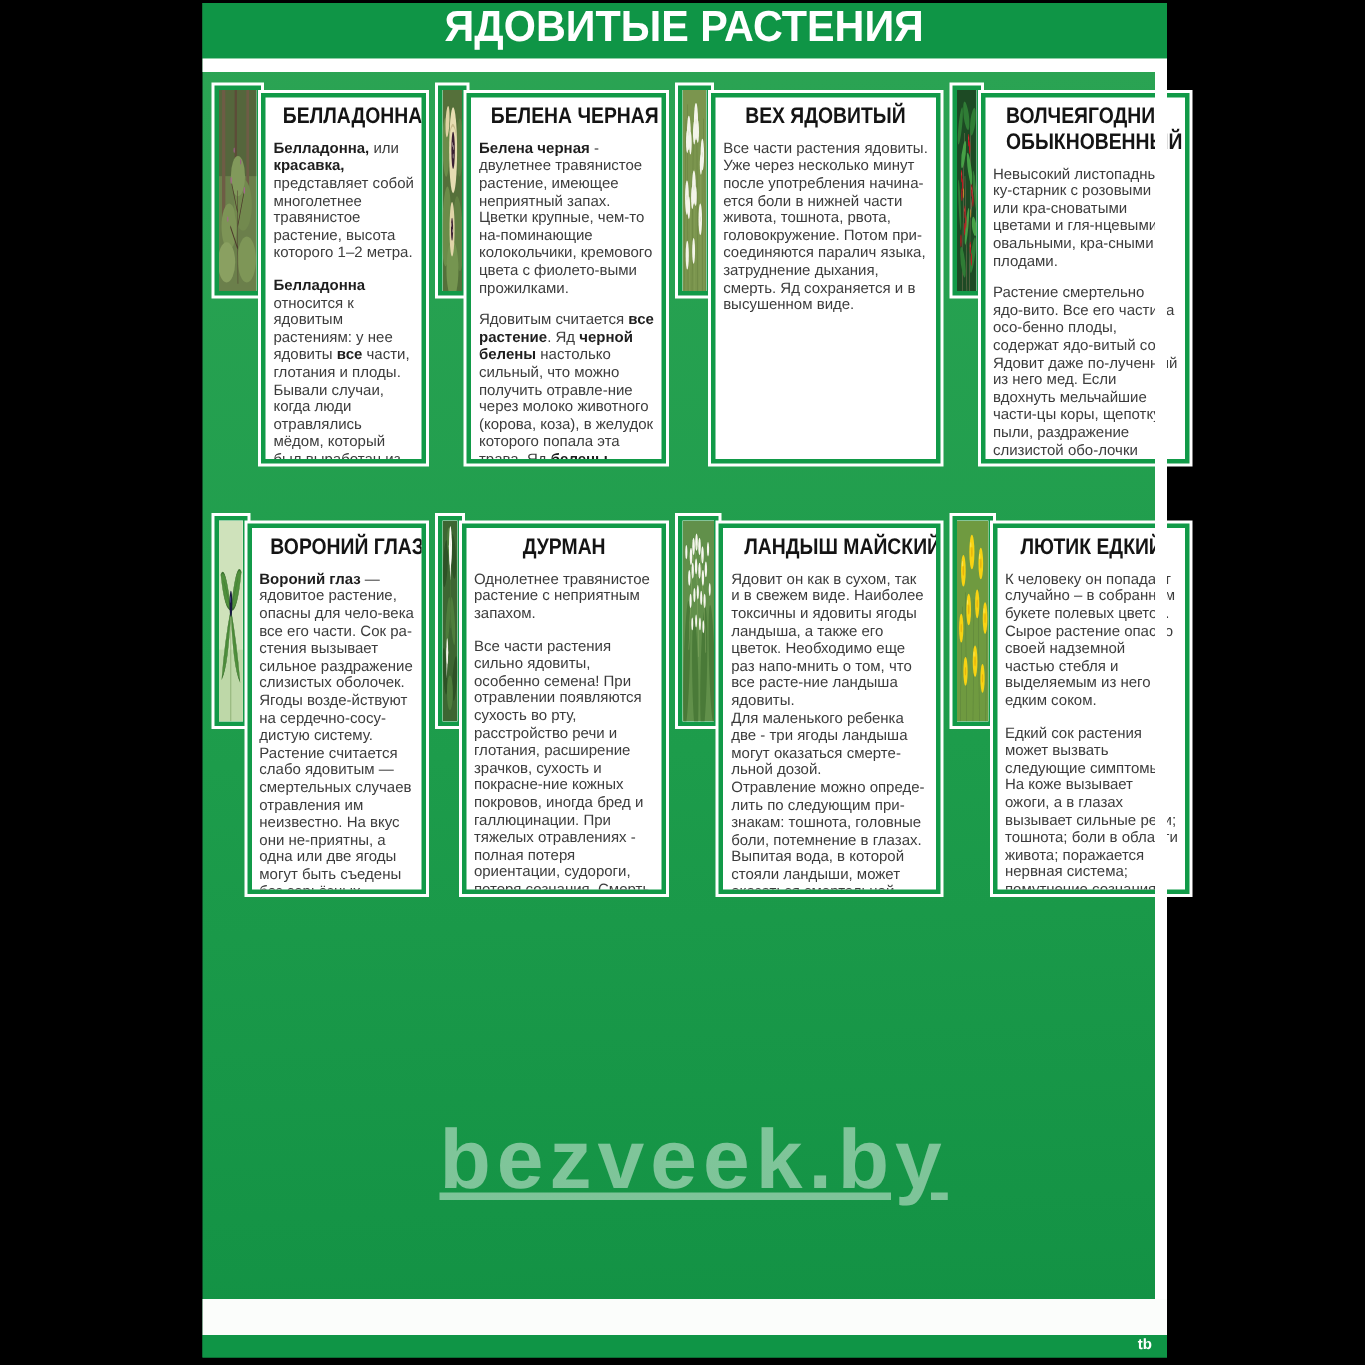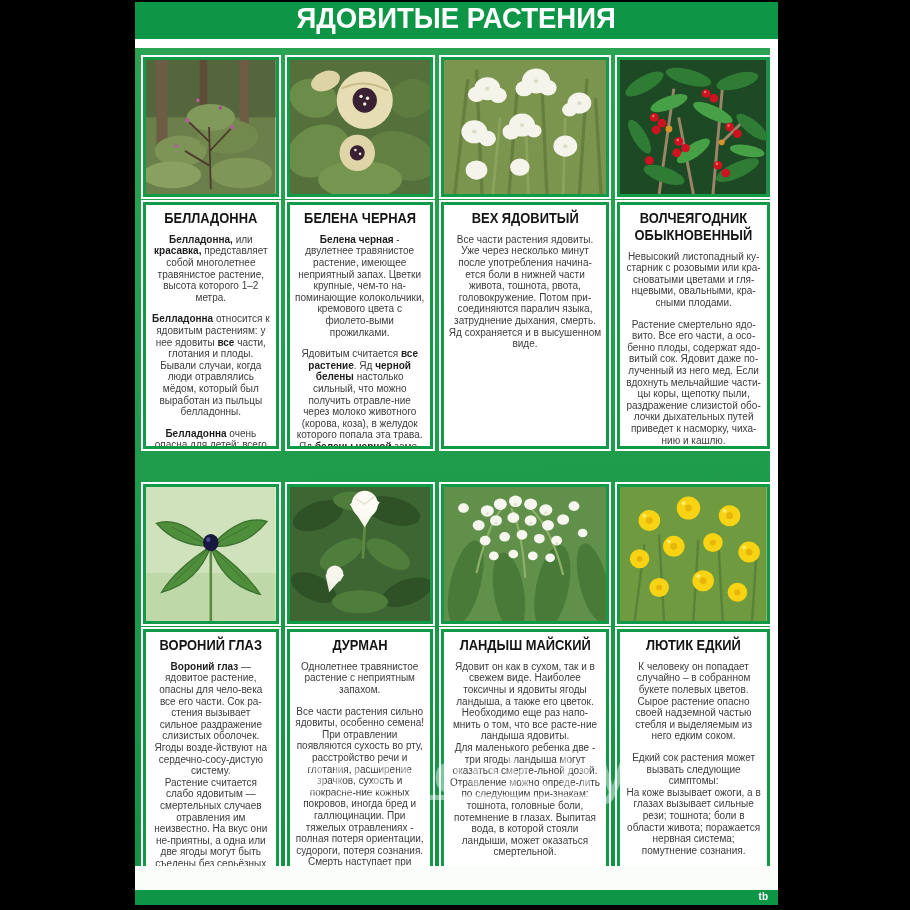--- a/index.html
+++ b/index.html
@@ -6,28 +6,28 @@
   body{width:910px;height:910px;background:#000;position:relative;overflow:hidden;
        font-family:"Liberation Sans", sans-serif;}
   .poster{position:absolute;left:135px;top:2px;width:643px;height:903px;
           background:linear-gradient(178deg,#2ca454 0%,#1d9c4b 55%,#1291440 100%),#1e9c4b;
           background:linear-gradient(178deg,#2ca454 0%,#1d9c4b 55%,#129144 100%);}
   .hdr{height:37px;background:#0f9546;display:flex;align-items:flex-start;justify-content:center;}
   .hdr-title{color:#fff;font-weight:bold;font-size:29px;letter-spacing:0;transform:scaleX(.95);white-space:nowrap;}
   .hdr-strip{height:9px;background:#fff;}
   .right-edge{position:absolute;top:46px;right:0;width:8px;height:818px;background:#fff;}
   .cards{display:grid;grid-template-columns:repeat(4,1fr);column-gap:8px;row-gap:35px;padding:9px 8px 0 8px;}
-  .card{display:flex;flex-direction:column;border-radius:10px;}
+  .card{display:flex;flex-direction:row;border-radius:10px;}
   .photo{height:134px;border:3px solid #119a48;box-shadow:0 0 0 2px #fff;background:#fff;overflow:hidden;}
   .photo svg{display:block;width:100%;height:100%;}
   .tbox{margin-top:5px;height:236px;border:3px solid #119a48;box-shadow:0 0 0 2px #fff;
         background:#fff;padding:3px 5px 2px 5px;overflow:hidden;}
   .ttl{margin:2px 0 7px;text-align:center;font-weight:bold;font-size:15px;line-height:1.12;color:#141414;}
   .ttl .tl{display:block;transform:scaleX(.86);white-space:nowrap;}
-  .bodytxt p{margin:0 0 10px;font-size:10px;line-height:11.6px;color:#3c3c3c;text-align:center;}
+  .bodytxt p{margin:0 0 10px;font-size:10px;line-height:11.6px;color:#3c3c3c;}
   .bodytxt p:last-child{margin-bottom:0;}
   .bodytxt b{color:#1e1e1e;}
   .wm{position:absolute;left:158px;top:738px;font-size:56px;font-weight:600;letter-spacing:4px;
       color:rgba(255,255,255,.45);white-space:nowrap;pointer-events:none;z-index:5;text-decoration:underline;}
   .bottom-white{position:absolute;left:0;right:0;bottom:15px;height:24px;background:#fbfdfb;}
   .band{position:absolute;left:0;right:0;bottom:0;height:15px;background:#0f9546;}
   .band .mark{position:absolute;right:10px;top:1px;color:#fff;font-weight:bold;font-size:10px;}
 </style>
 </head>
 <body>

